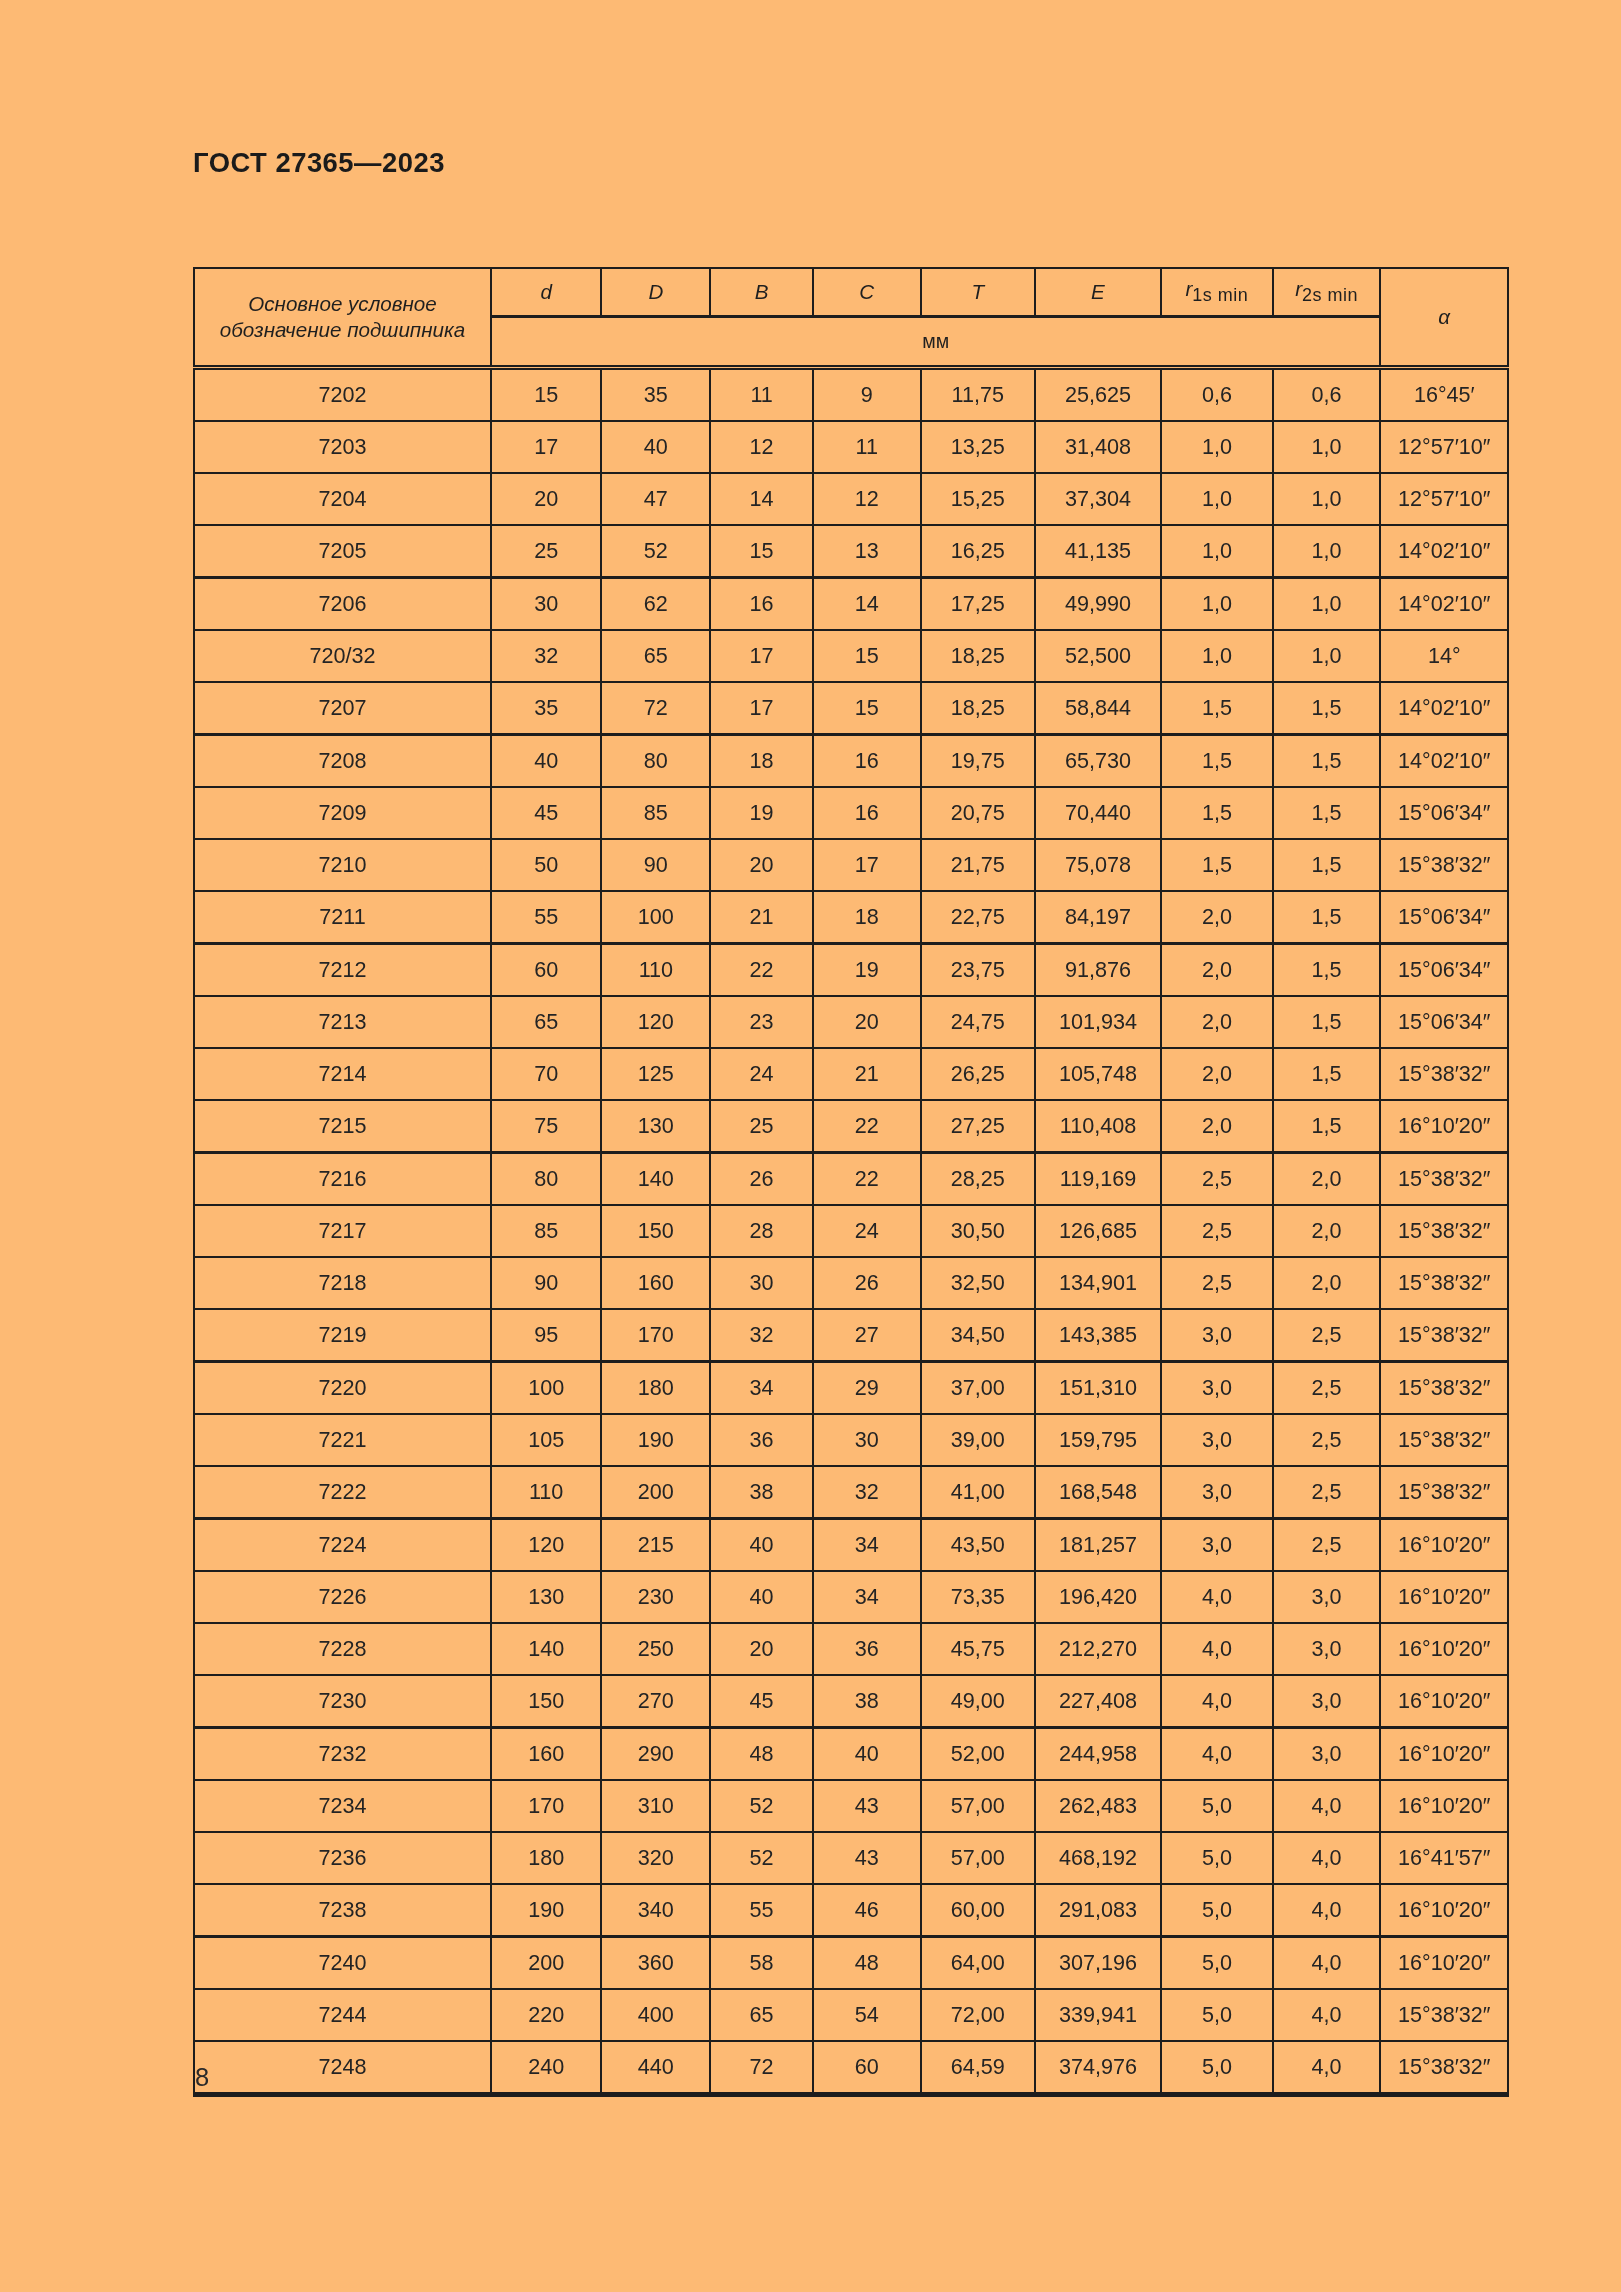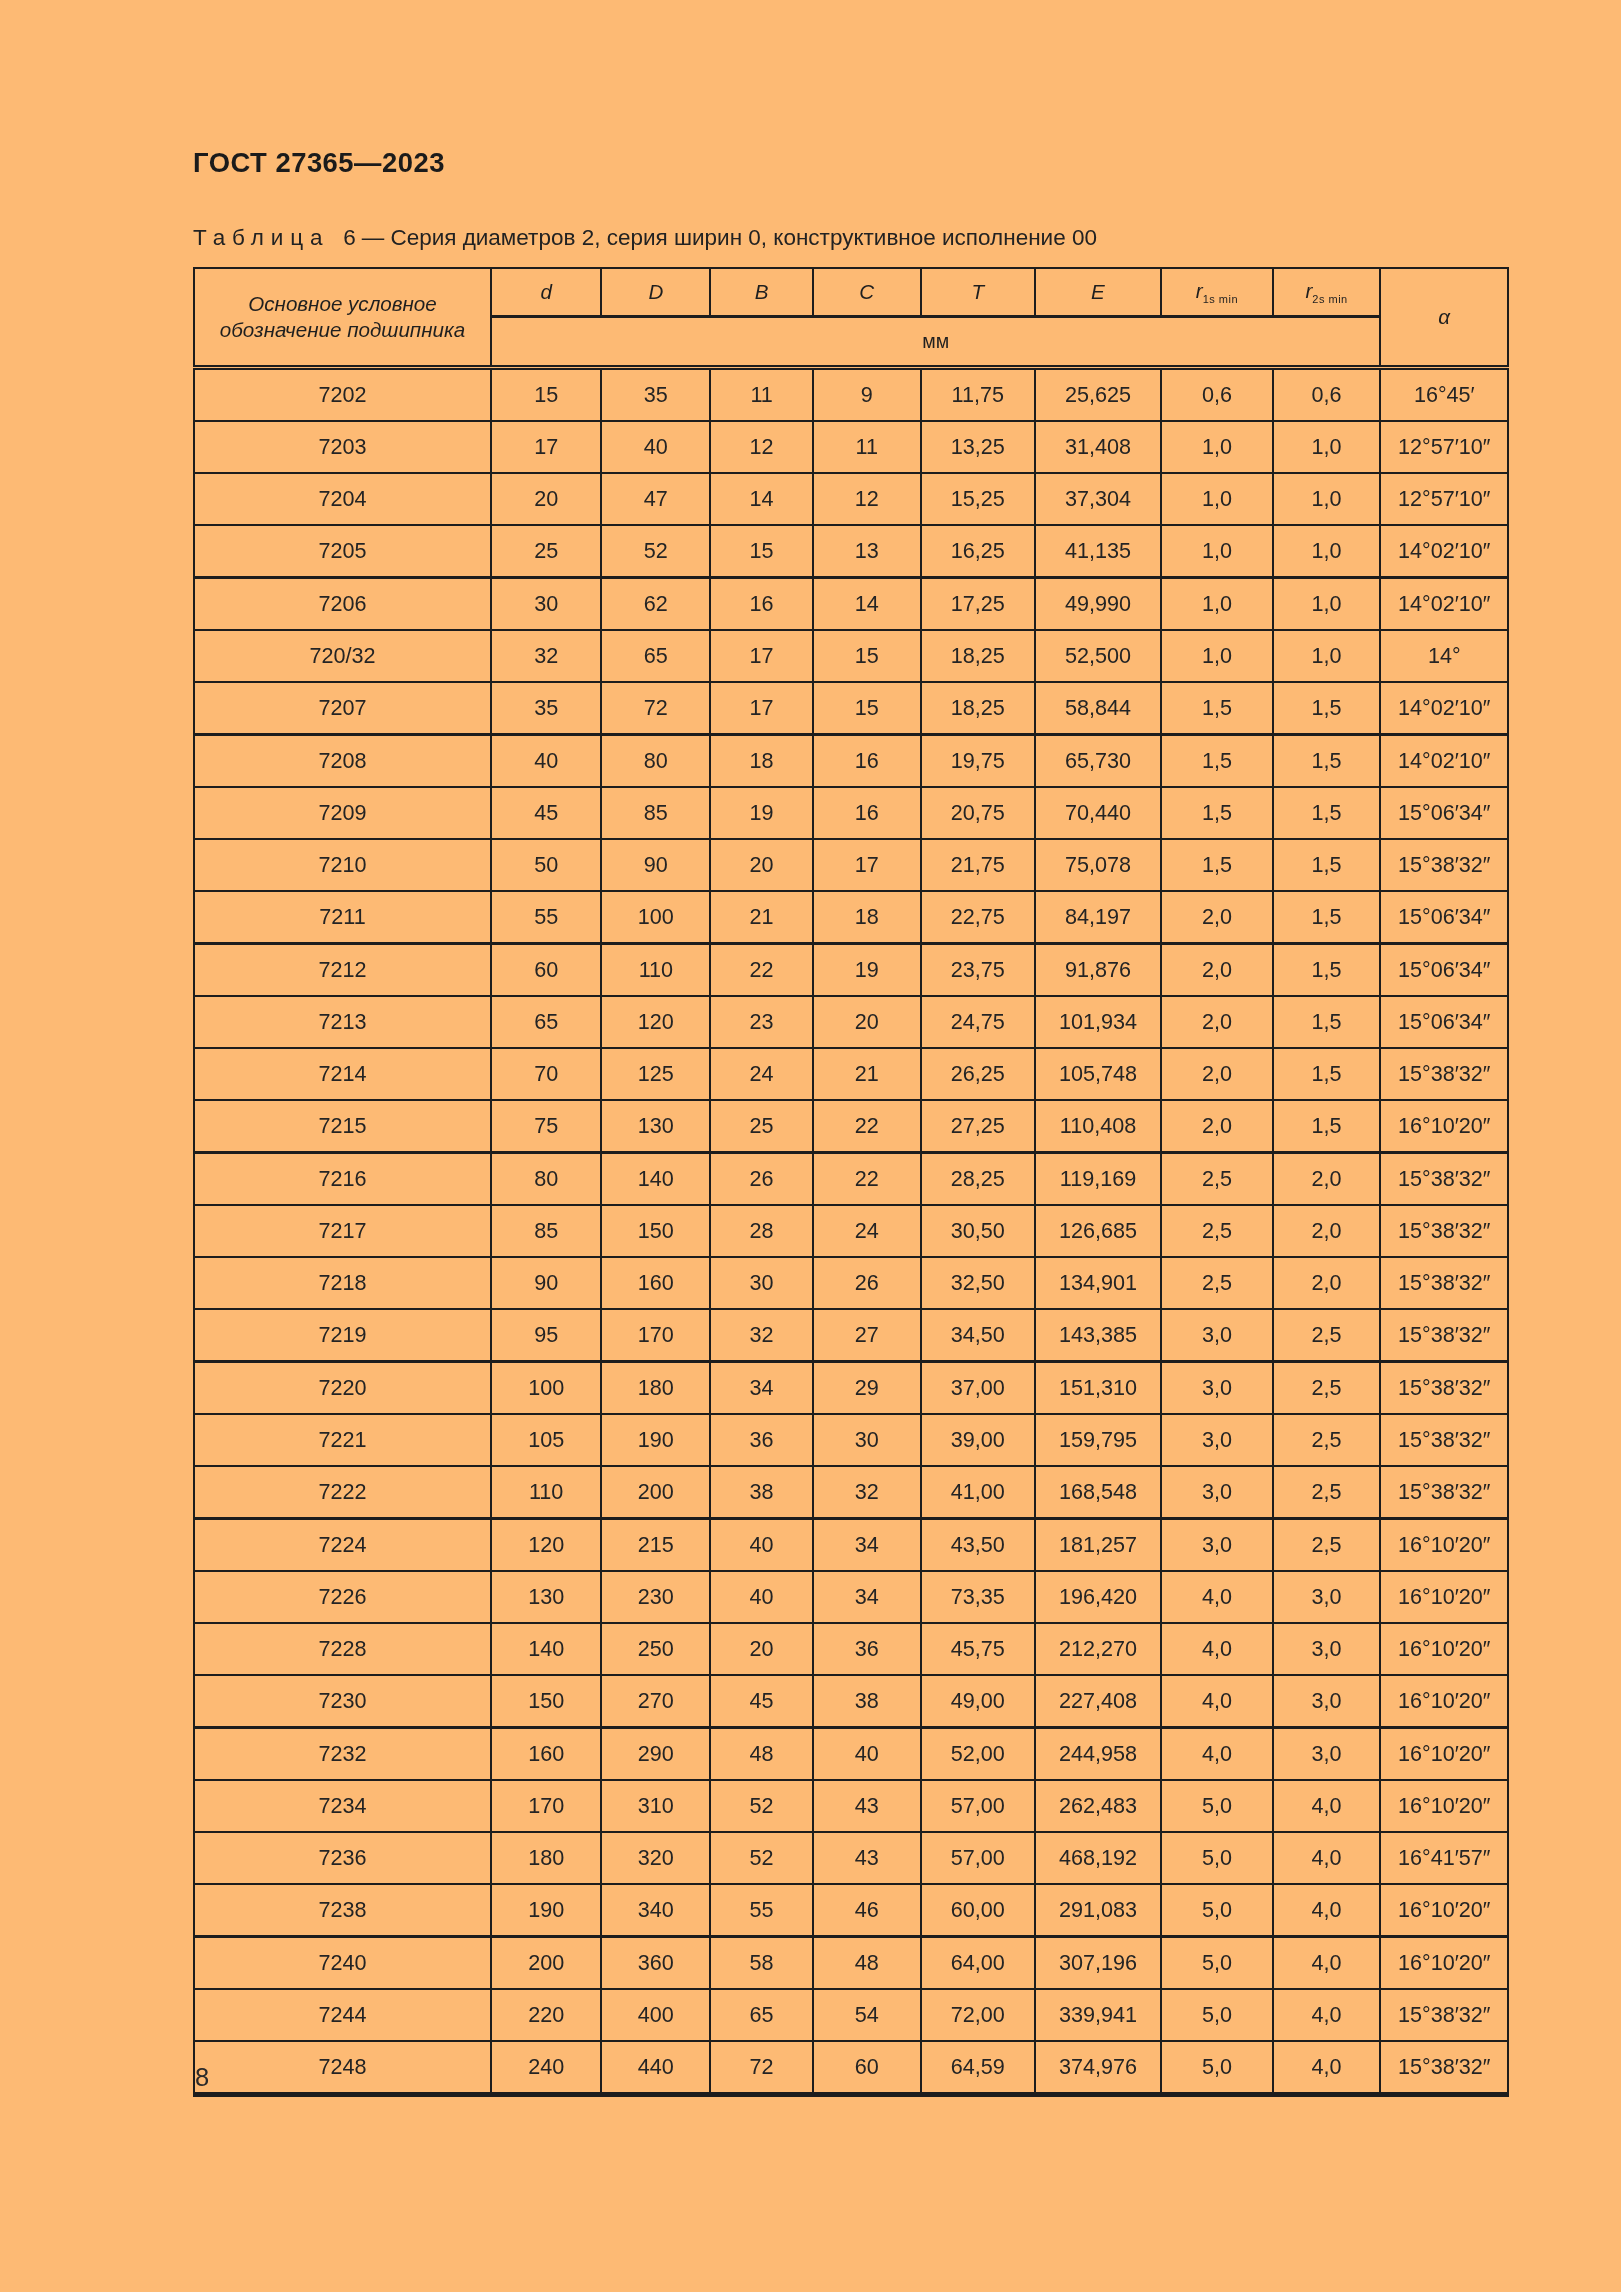--- a/index.html
+++ b/index.html
@@ -80,21 +80,21 @@
     height: 47px;
     font-size: 19.6px;
     font-style: normal;
     margin-left: 28px;
   }
   thead {
     border-bottom: 5.9px double #1d1d1d;
   }
   thead th sub {
     font-style: normal;
-    font-size: 11px;
+    font-size: 18px;
     letter-spacing: 0.5px;
   }
   tbody td {
     height: 50px;
     font-size: 21.6px;
     color: #242424;
   }
   tbody tr.group-end td {
     border-bottom-width: 3.4px;
   }
@@ -111,23 +111,20 @@
     color: #2a2a2a;
   }
 </style>
 </head>
 <body>
 
 <div class="page">
 
   <div class="doc-header">ГОСТ 27365—2023</div>
 
-  <div class="table-caption">
-    <span class="spaced">Таблица</span><span class="cap-num">6</span><span>— Серия диаметров 2, серия ширин 0, конструктивное исполнение 00</span>
-  </div>
 
   <table class="gost-table">
     <colgroup>
       <col style="width:22.6%">
       <col style="width:8.4%">
       <col style="width:8.3%">
       <col style="width:7.8%">
       <col style="width:8.2%">
       <col style="width:8.7%">
       <col style="width:9.6%">

